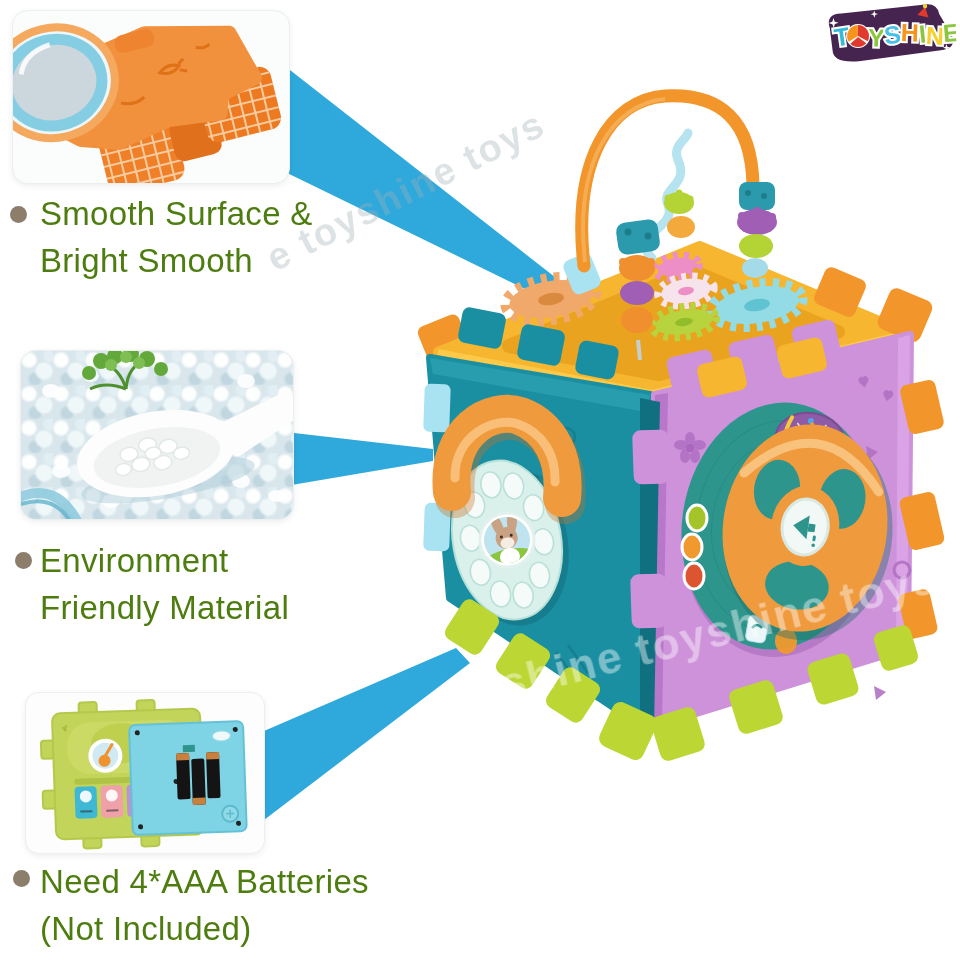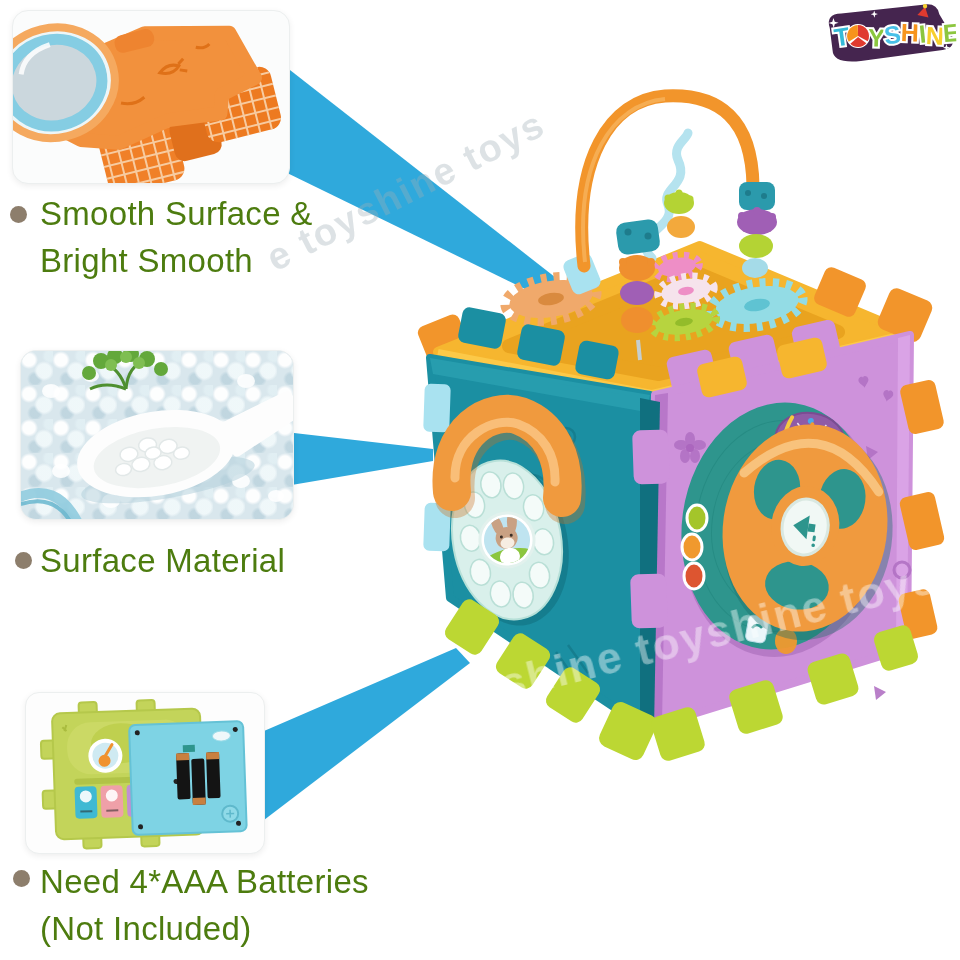--- a/index.html
+++ b/index.html
@@ -462,21 +462,22 @@
   </div>
 
   <span class="dot" style="left:10px;top:206px"></span>
   <div class="feature" style="top:190px">
     <div>Smooth Surface &amp;</div>
     <div>Bright Smooth</div>
   </div>
 
   <span class="dot" style="left:15px;top:552px"></span>
   <div class="feature" style="top:537px">
-    <div>Surface Material</div>
+    <div>Environment</div>
+    <div>Friendly Material</div>
   </div>
 
   <span class="dot" style="left:13px;top:870px"></span>
   <div class="feature" style="top:858px">
     <div>Need 4*AAA Batteries</div>
     <div>(Not Included)</div>
   </div>
 
   <div id="logo">
     <svg width="136" height="60" viewBox="0 0 136 60">

